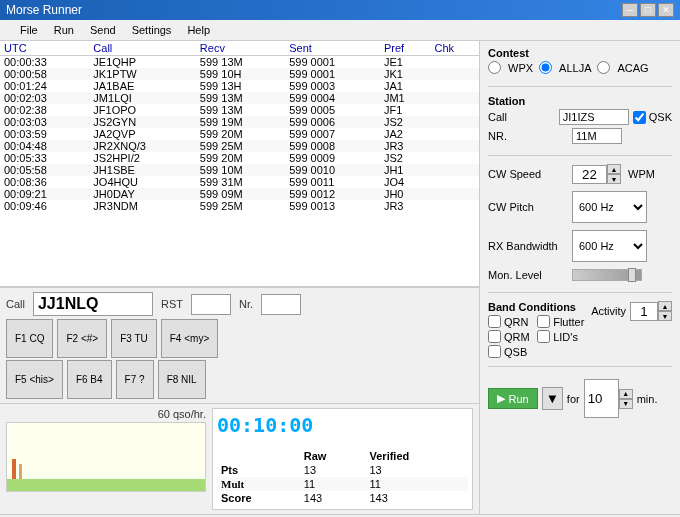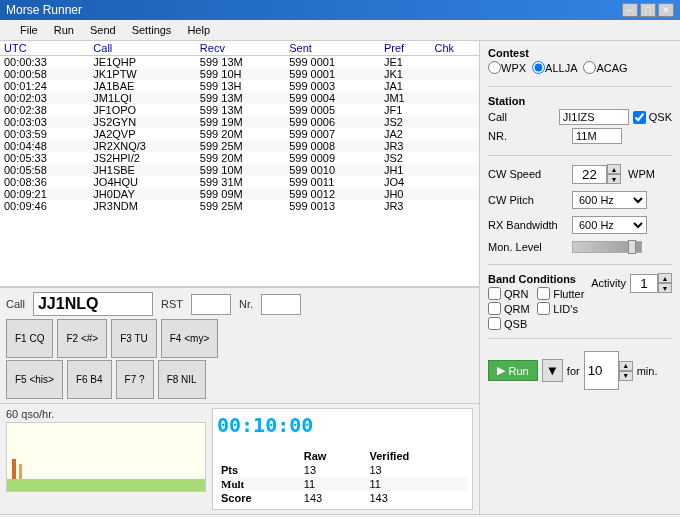--- a/index.html
+++ b/index.html
@@ -141,21 +141,21 @@
     }
     .radio-group {
       display: flex;
       gap: 6px;
       align-items: center;
       margin-bottom: 4px;
     }
     .radio-item {
       display: flex;
       align-items: center;
-      gap: 0;
+      gap: 7px;
       font-size: 11px;
     }
     .field-row {
       display: flex;
       align-items: center;
       gap: 4px;
       margin-bottom: 3px;
     }
     .field-label {
       font-size: 11px;
@@ -254,21 +254,21 @@
     .score-table {
       width: 100%;
     }
     .score-table td {
       padding: 1px 4px;
       font-size: 11px;
     }
     .score-header { font-weight: bold; }
     .qso-rate {
       font-size: 11px;
-      text-align: left;
+      text-align: right;
       color: #333;
       margin-bottom: 2px;
     }
     .spinner {
       display: flex;
       align-items: center;
     }
     .spinner-input {
       width: 35px;
       border: 1px solid #999;
@@ -310,21 +310,21 @@
       position: absolute;
       right: 5px;
       top: -2px;
       width: 8px;
       height: 14px;
       background: #ddd;
       border: 1px solid #888;
     }
     .select-field {
       border: 1px solid #999;
-      padding: 1px 2px;
+      padding: 8px 2px;
       font-size: 11px;
       background: white;
       width: 75px;
     }
     .osk-checkbox {
       display: flex;
       align-items: center;
       gap: 3px;
     }
     .status-bar {

